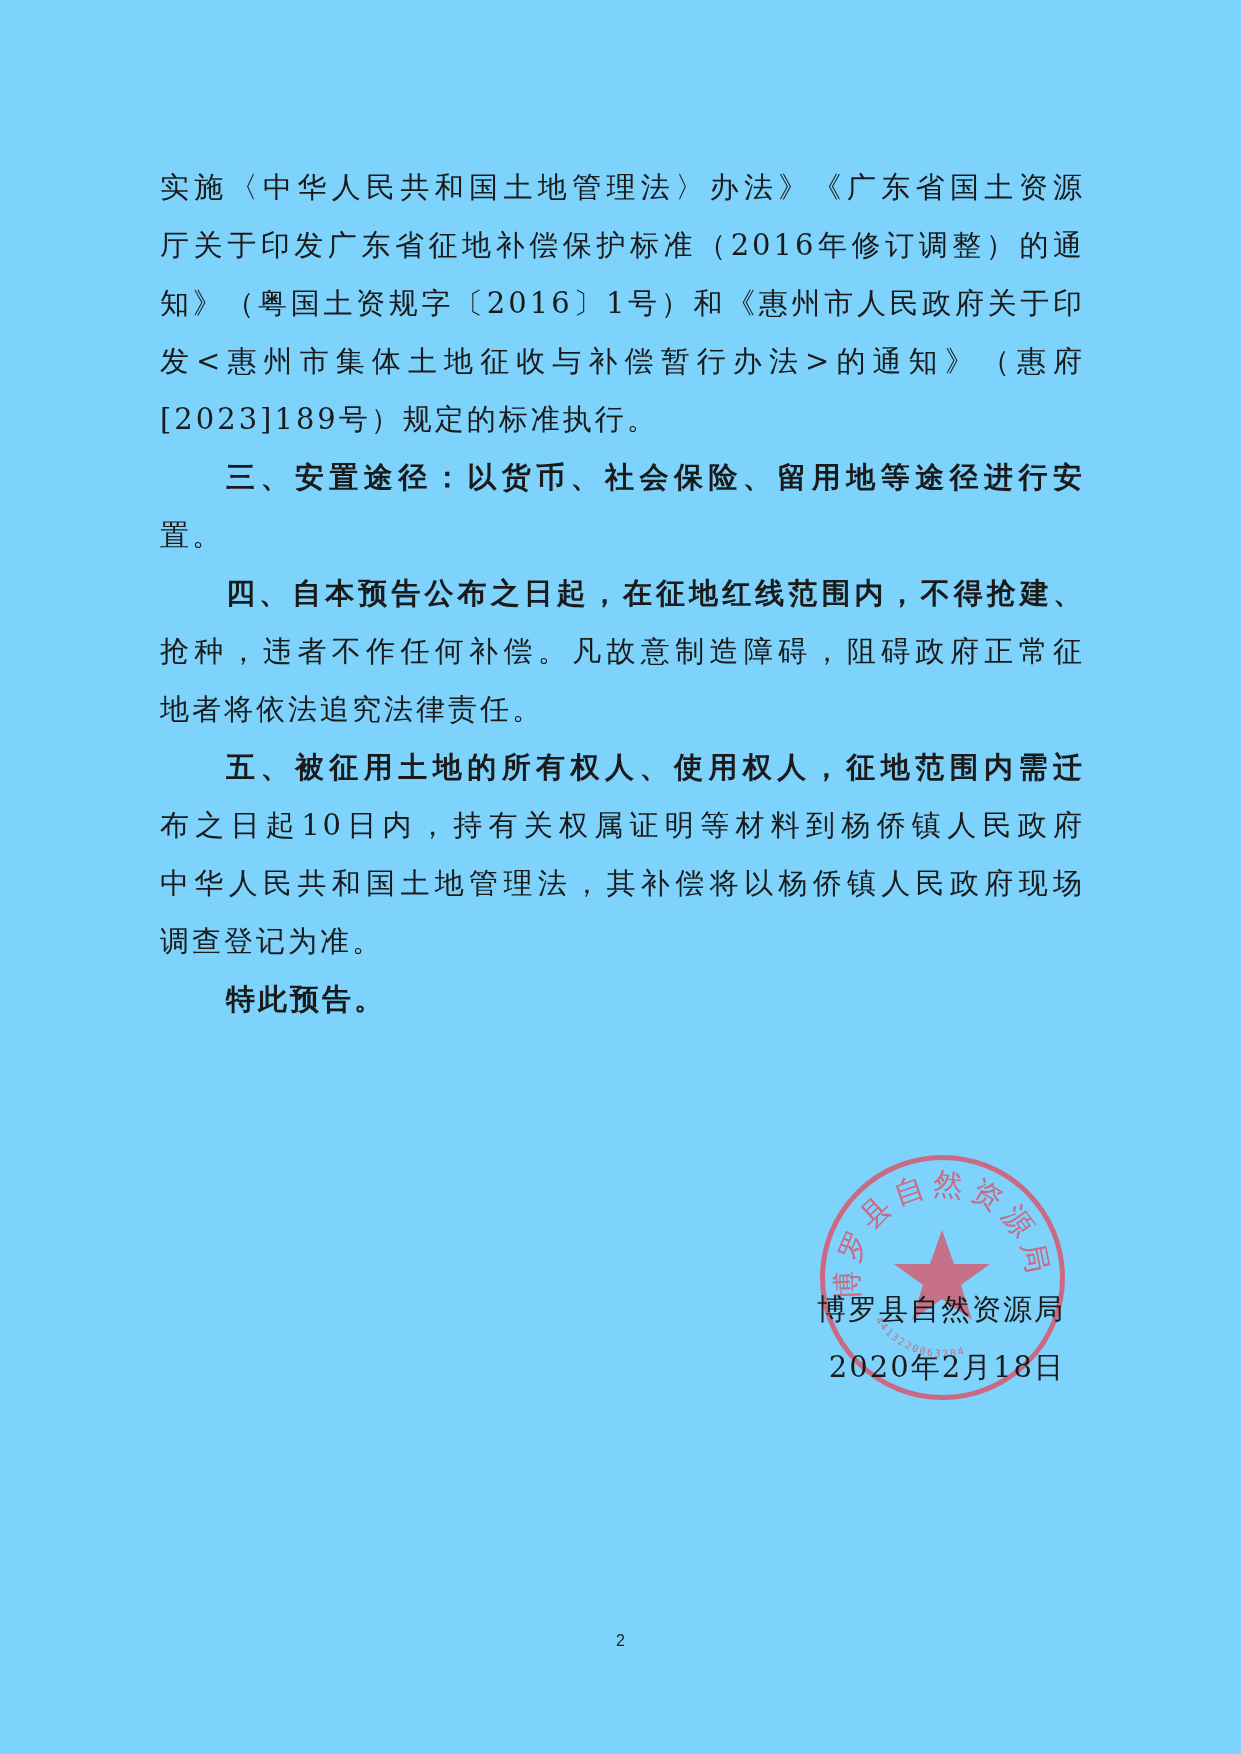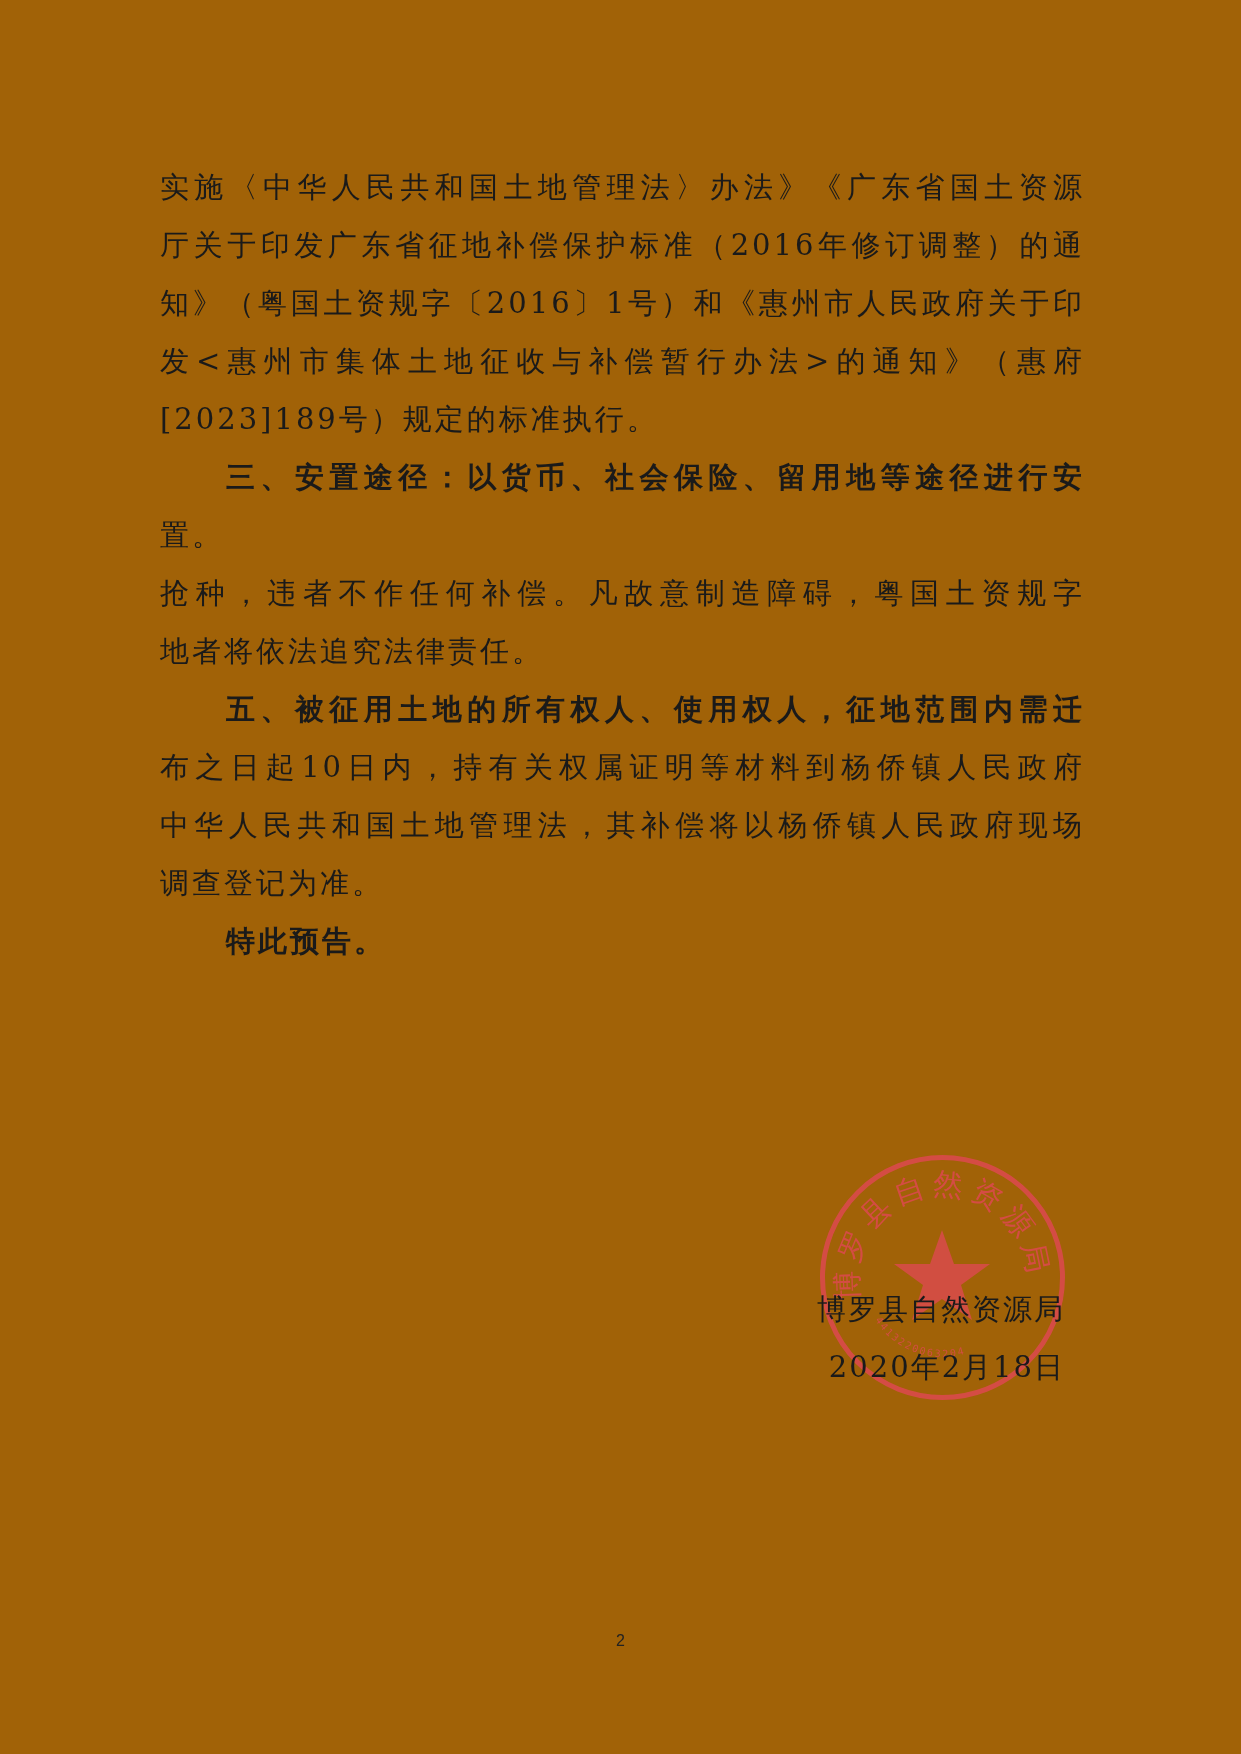--- a/index.html
+++ b/index.html
@@ -1,18 +1,18 @@
 <!DOCTYPE html>
 <html><head>
 <meta charset="utf-8">
 <style>
   html, body { margin: 0; padding: 0; background: #ffffff; }
   body { width: 1241px; height: 1754px; position: relative; overflow: hidden; }
   .page {
-    position: absolute; left: 0; top: 0; width: 1241px; height: 1754px; background: #a16207;
+    position: absolute; left: 0; top: 0; width: 1241px; height: 1754px; background: #7dd3fc;
     font-family: "DejaVu Serif", "Liberation Serif", serif; color: #1a1a1a;
   }
   .body-text {
     position: absolute; left: 160px; top: 158px; width: 925px;
     font-size: 29px; line-height: 58px; letter-spacing: 3px;
   }
   .line { white-space: nowrap; height: 58px; text-align: justify; text-align-last: justify; }
   .line.last { text-align-last: left; }
   .line.indent { padding-left: 66px; font-weight: bold; }
   .seal {
@@ -35,21 +35,22 @@
 
 <div class="page">
   <div class="body-text" id="body-text">
       <div class="line">实施〈中华人民共和国土地管理法〉办法》《广东省国土资源</div>
       <div class="line">厅关于印发广东省征地补偿保护标准（2016年修订调整）的通</div>
       <div class="line">知》（粤国土资规字〔2016〕1号）和《惠州市人民政府关于印</div>
       <div class="line">发&lt;惠州市集体土地征收与补偿暂行办法&gt;的通知》（惠府</div>
       <div class="line last">[2023]189号）规定的标准执行。</div>
       <div class="line indent">三、安置途径：以货币、社会保险、留用地等途径进行安</div>
       <div class="line last">置。</div>
-      <div class="line">抢种，违者不作任何补偿。凡故意制造障碍，粤国土资规字</div>
+      <div class="line indent">四、自本预告公布之日起，在征地红线范围内，不得抢建、</div>
+      <div class="line">抢种，违者不作任何补偿。凡故意制造障碍，阻碍政府正常征</div>
       <div class="line last">地者将依法追究法律责任。</div>
       <div class="line indent">五、被征用土地的所有权人、使用权人，征地范围内需迁</div>
       <div class="line">布之日起10日内，持有关权属证明等材料到杨侨镇人民政府</div>
       <div class="line">中华人民共和国土地管理法，其补偿将以杨侨镇人民政府现场</div>
       <div class="line last">调查登记为准。</div>
       <div class="line indent last">特此预告。</div>
     </div>
 
   <div class="seal">
     <svg width="235" height="235" viewBox="0 0 235 235">

